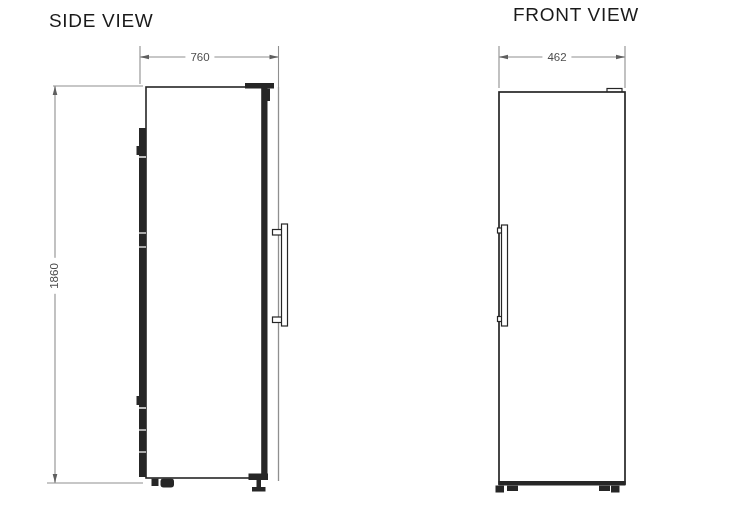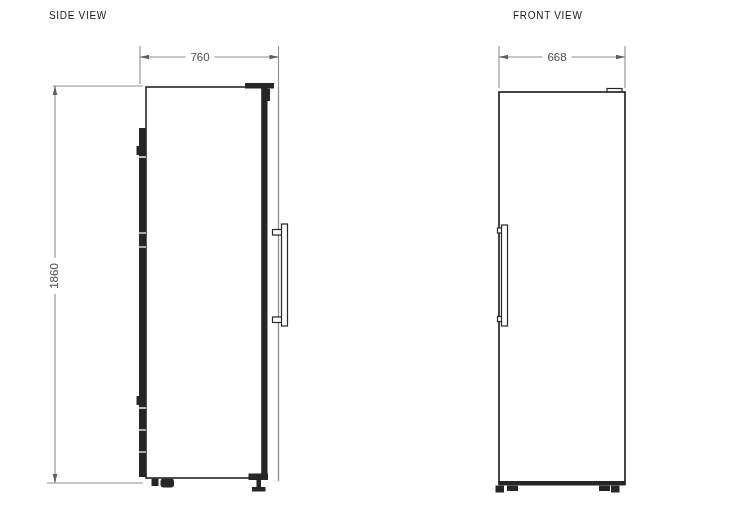--- a/index.html
+++ b/index.html
@@ -21,21 +21,21 @@
   svg{position:absolute;left:0;top:0;}
   .stroke-line{stroke:var(--line);fill:none;}
   .fill-line{fill:var(--line);stroke:none;}
   .white-fill{fill:var(--background);}
   .stroke-dim{stroke:var(--dim-line);fill:none;}
   .fill-arrow{fill:var(--arrow);stroke:none;}
   .gap{stroke:var(--background);}
   .label{
     position:absolute;
     color:var(--title-text);
-    font-size:10px;
+    font-size:19px;
     letter-spacing:0.7px;
     white-space:nowrap;
   }
   .dim-value{
     position:absolute;
     color:var(--dim-text);
     font-size:11.5px;
     background:var(--background);
     padding:1px 5px;
     white-space:nowrap;
@@ -133,21 +133,21 @@
         <rect class="fill-line" x="495.5" y="485.5" width="8.5" height="7"></rect>
         <rect class="fill-line" x="507" y="485.5" width="11" height="5.5"></rect>
         <rect class="fill-line" x="599" y="485.5" width="11" height="5.5"></rect>
         <rect class="fill-line" x="611" y="485.5" width="8.5" height="7"></rect>
       </g>
     </g>
   </svg>
 
   <span class="label" style="left:49px;top:10px;">SIDE VIEW</span>
 
-  <span class="label" style="left:513px;top:10px;">FRONT VIEW</span>
+  <span class="label" style="left:513px;top:4px;">FRONT VIEW</span>
 
   <span class="dim-value" style="left:200px;top:57px;">760</span>
 
   <span class="dim-value vertical" style="left:54px;top:276px;">1860</span>
 
-  <span class="dim-value" style="left:557px;top:57px;">668</span>
+  <span class="dim-value" style="left:557px;top:57px;">462</span>
 
 </div>
 
 </body></html>

